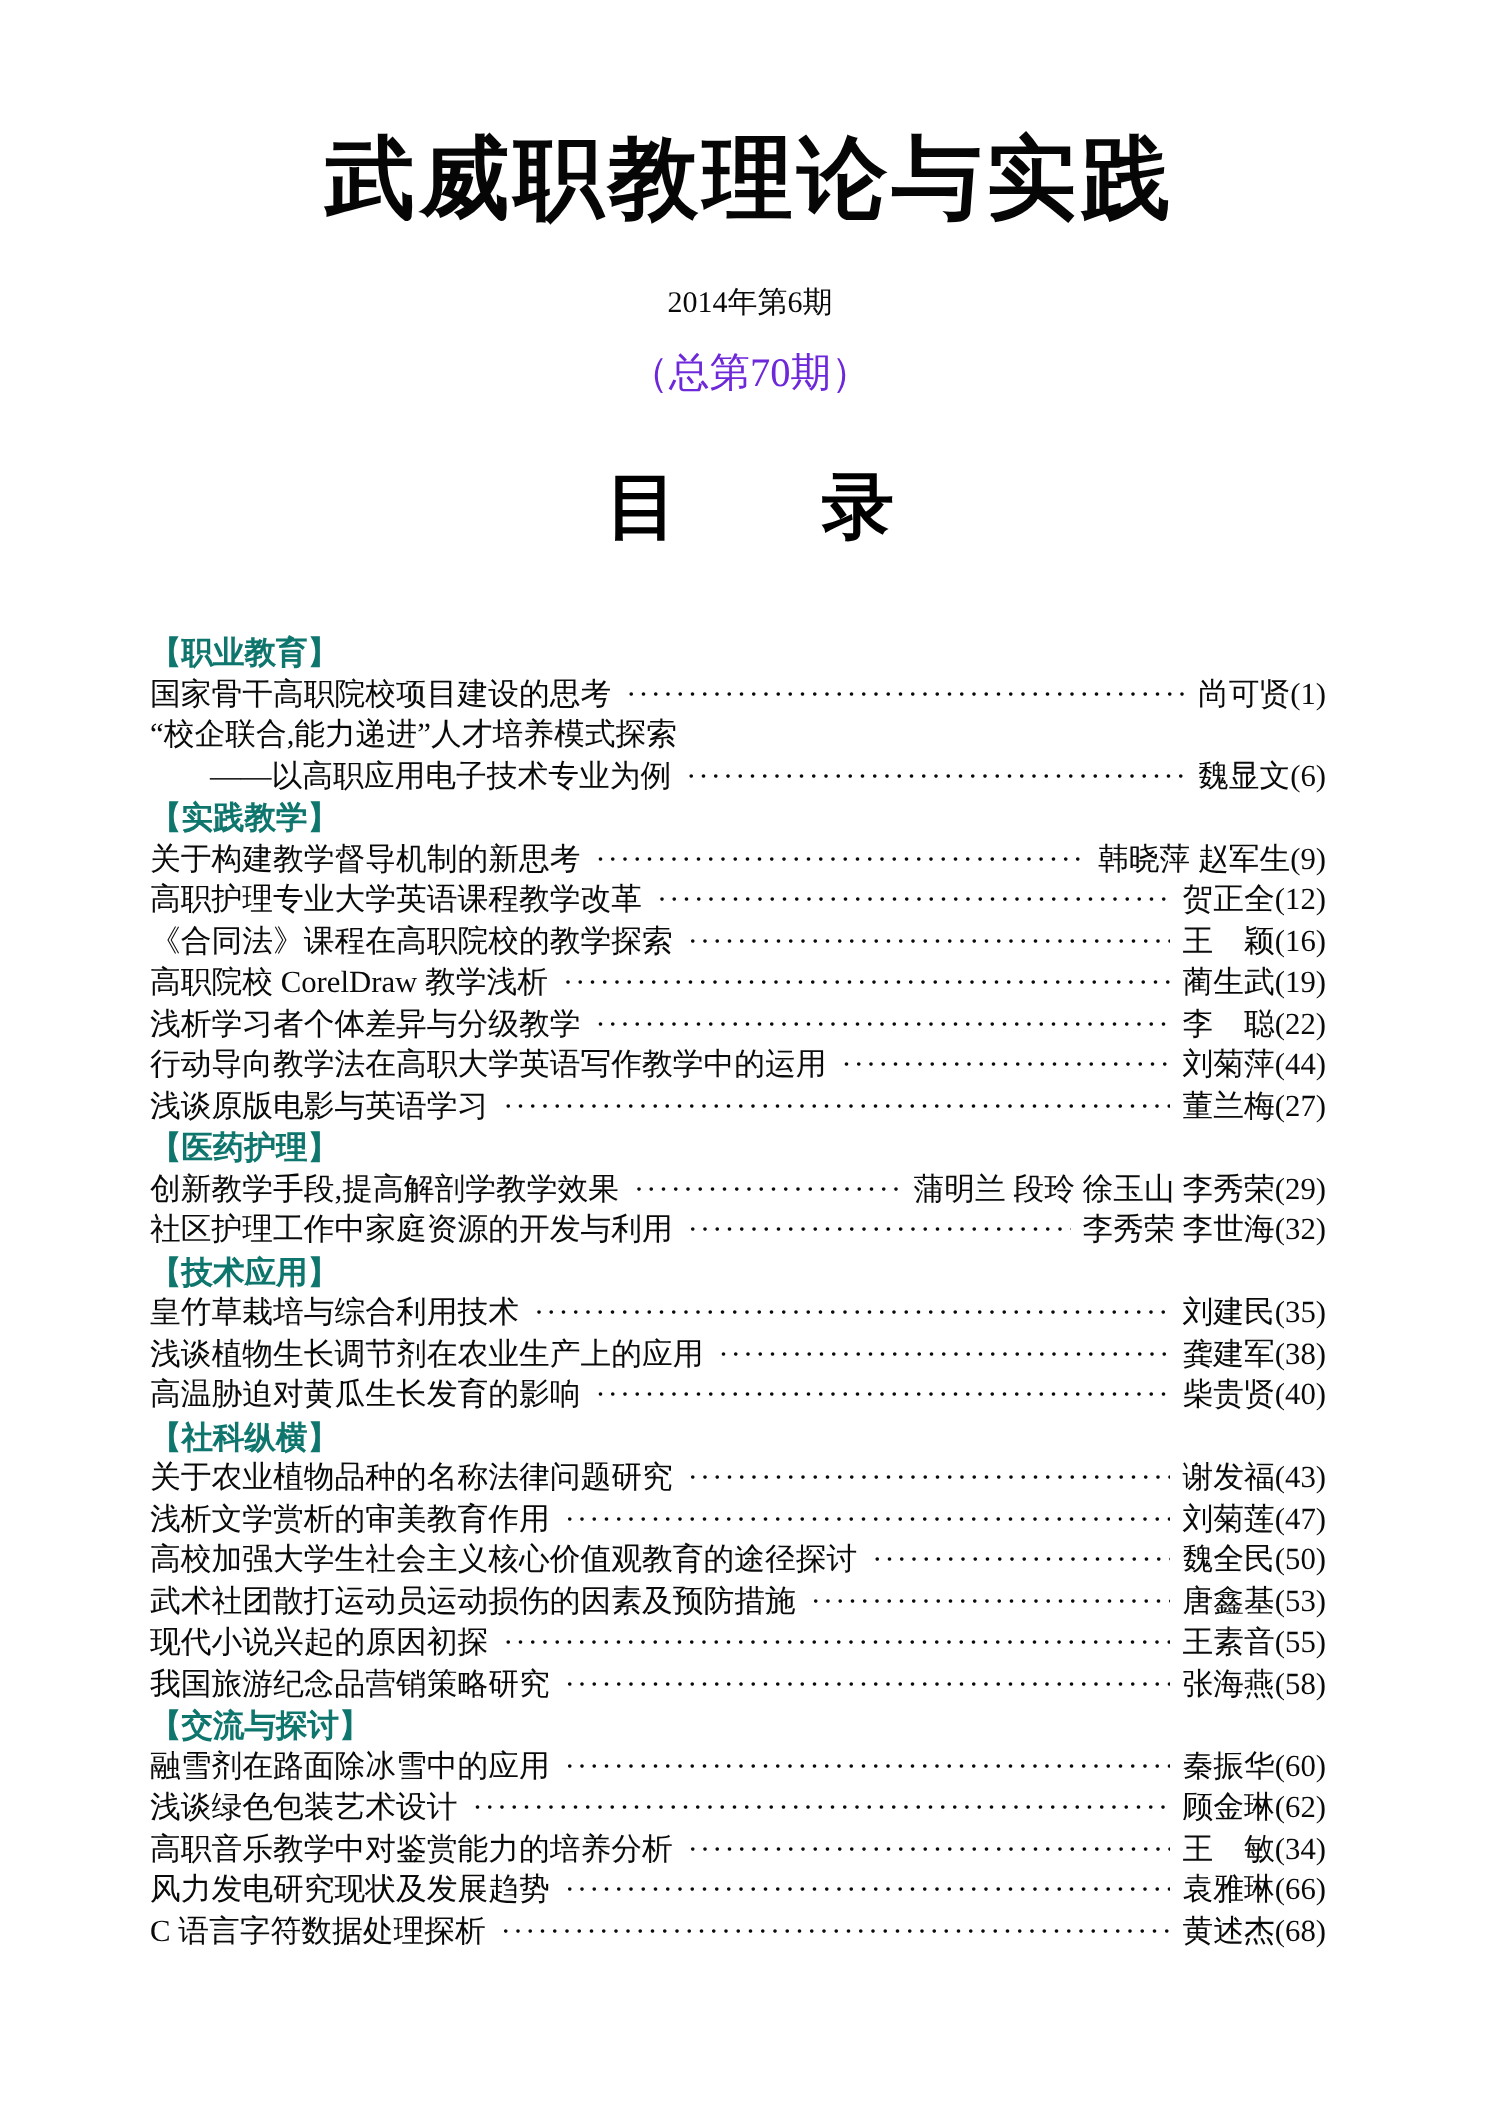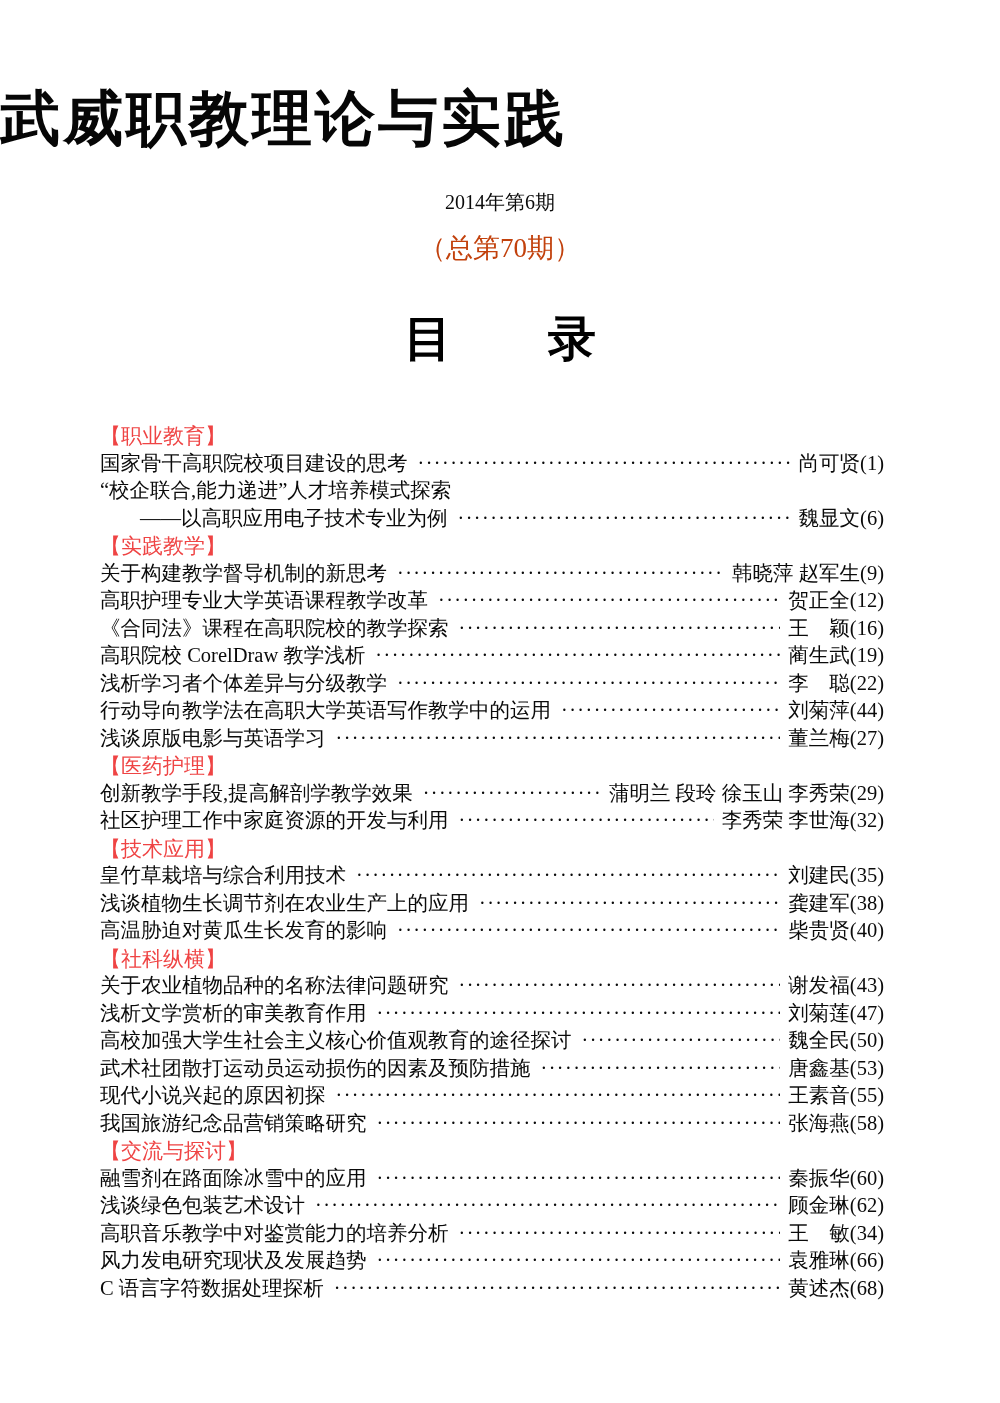--- a/index.html
+++ b/index.html
@@ -15,63 +15,64 @@
     width: 1000px;
     height: 1403px;
     box-sizing: border-box;
     background: #ffffff;
     color: #000000;
     font-family: "Liberation Serif", "DejaVu Serif", serif;
   }
   .journal-title {
     margin: 0;
     padding-top: 88px;
+    text-align: center;
     font-size: 60px;
     line-height: 62px;
     font-weight: 900;
     letter-spacing: 3px;
     font-family: "Liberation Serif", "DejaVu Serif", serif;
     color: #060606;
   }
   .issue-line {
     margin-top: 36px;
     text-align: center;
     font-size: 20px;
     line-height: 33px;
     color: #0a0a0a;
   }
   .volume-line {
     margin-top: 13px;
     text-align: center;
     font-size: 27px;
     line-height: 32px;
-    color: #c2410c;
+    color: #6d28d9;
   }
   .toc-heading {
     margin: 0;
     margin-top: 50px;
     text-align: center;
     font-size: 48px;
     line-height: 50px;
     font-weight: 900;
     letter-spacing: 0;
     color: #000000;
   }
   .toc {
     width: 784px;
     margin-left: 100px;
     margin-top: 58px;
   }
   .section-header {
     font-family: "Liberation Sans", "DejaVu Sans", sans-serif;
-    font-weight: 400;
+    font-weight: 700;
     font-size: 21px;
     height: 27.5px;
     line-height: 27.5px;
-    color: #ef4444;
+    color: #0f766e;
     white-space: nowrap;
   }
   .entry {
     display: flex;
     align-items: baseline;
     height: 27.5px;
     line-height: 27.5px;
     font-size: 20.5px;
     color: #0a0a0a;
   }

